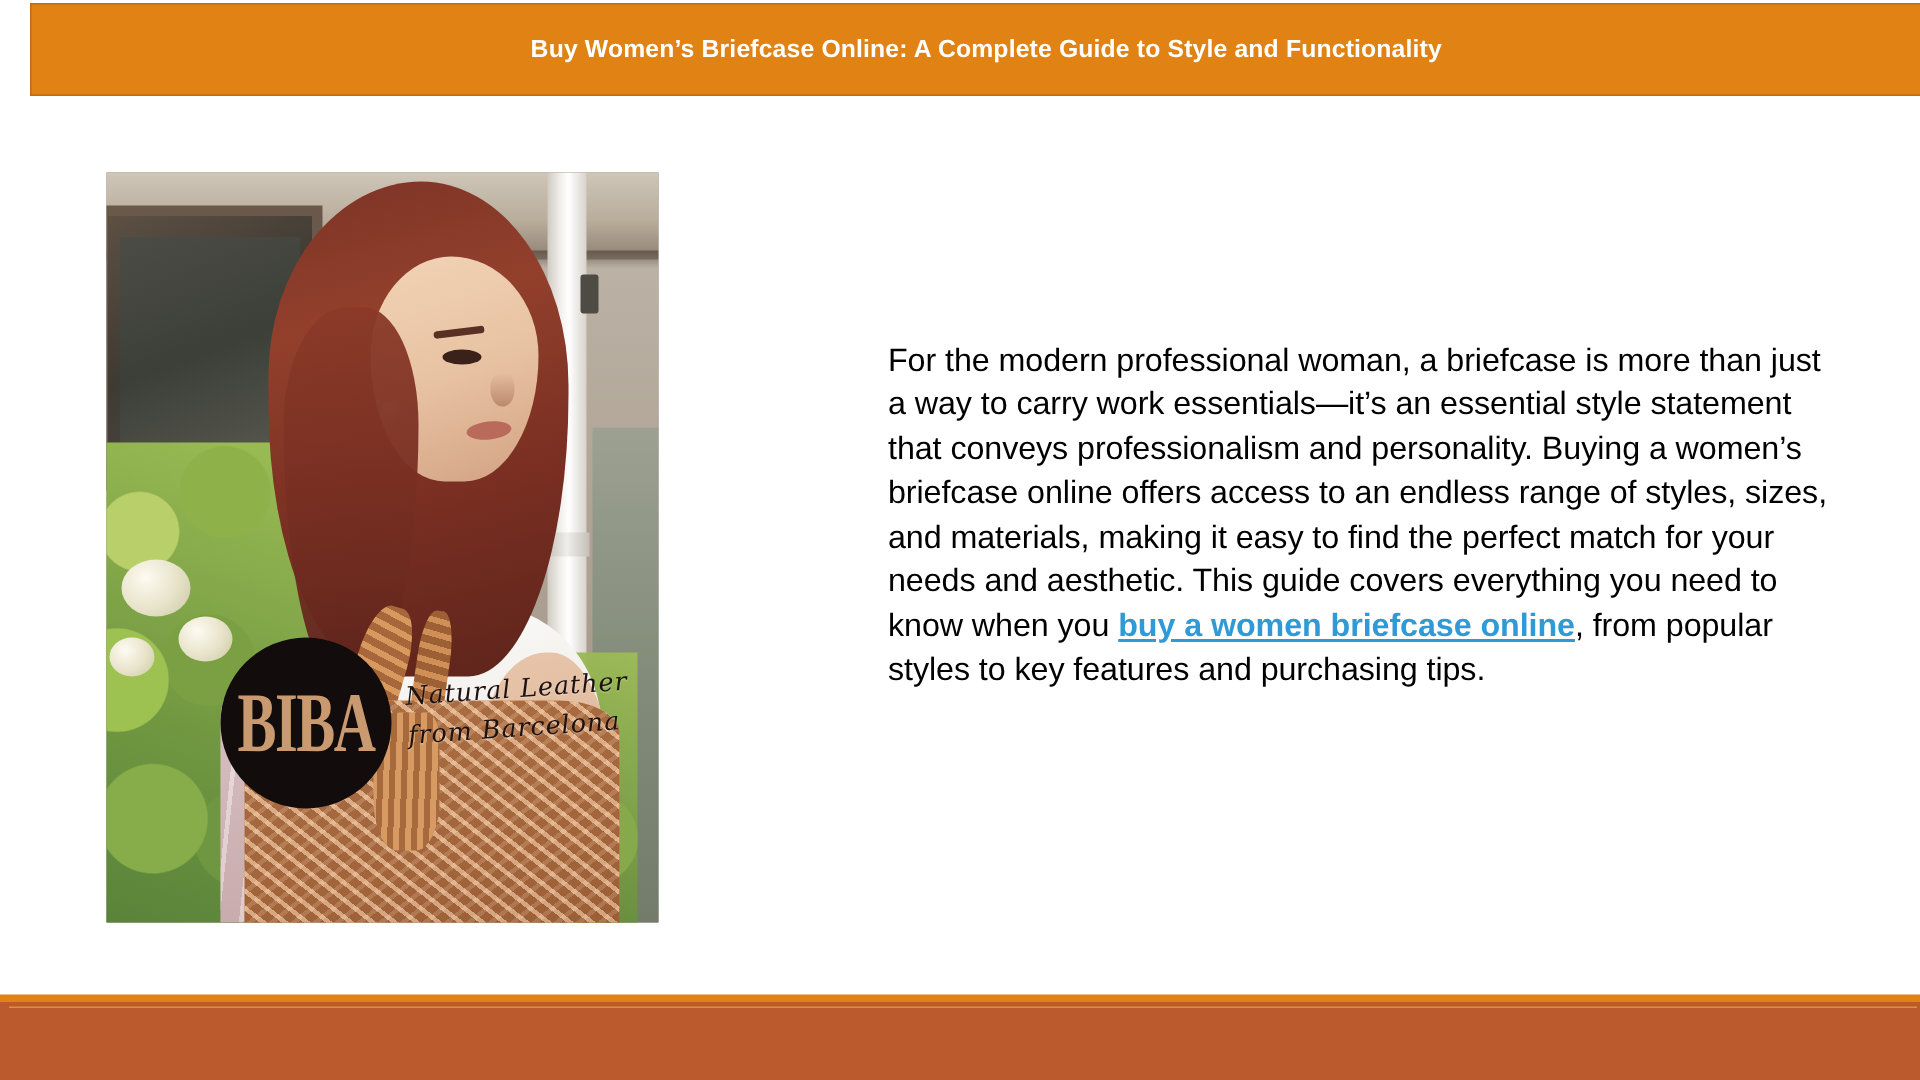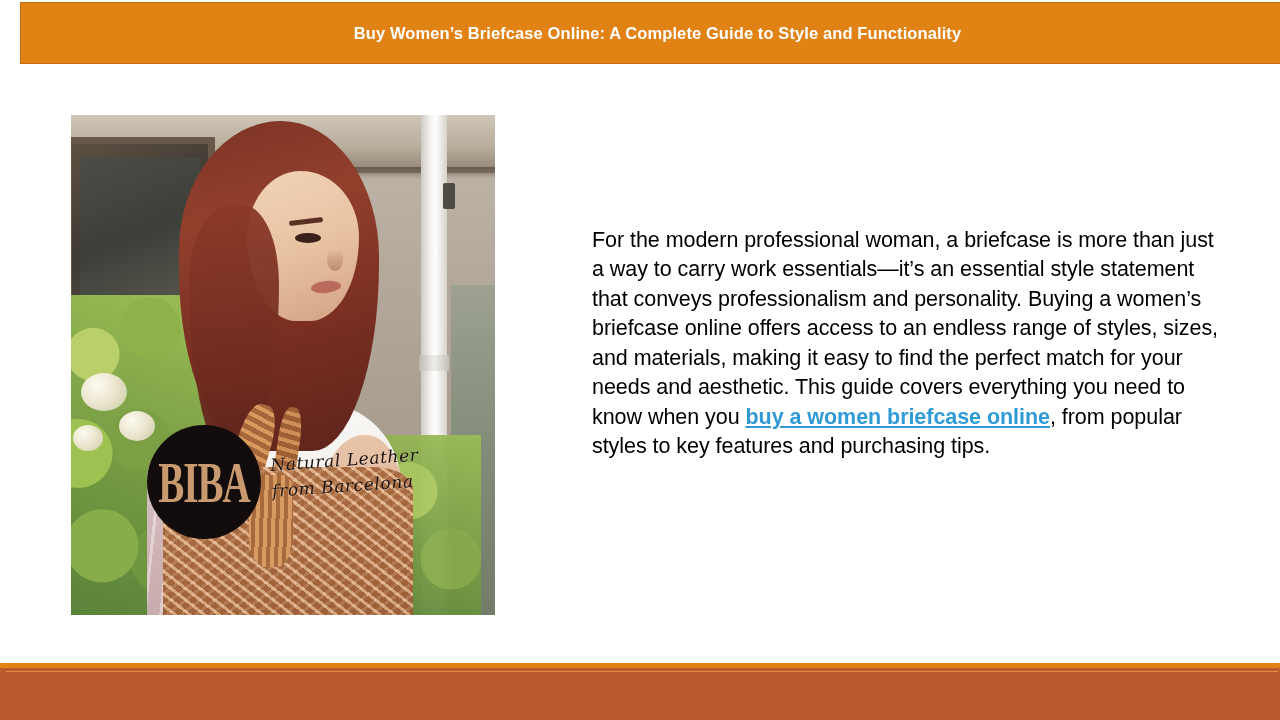--- a/index.html
+++ b/index.html
@@ -40,21 +40,21 @@
     letter-spacing: 0.1px;
     text-align: center;
     white-space: nowrap;
   }
 
   
   .photo-frame {
     position: absolute;
     left: 71px;
     top: 115px;
-    width: 424px;
+    width: 368px;
     height: 500px;
     overflow: hidden;
     background: #8b8178;
   }
 
   
   .ph-wall {
     position: absolute;
     inset: 0;
     background:

